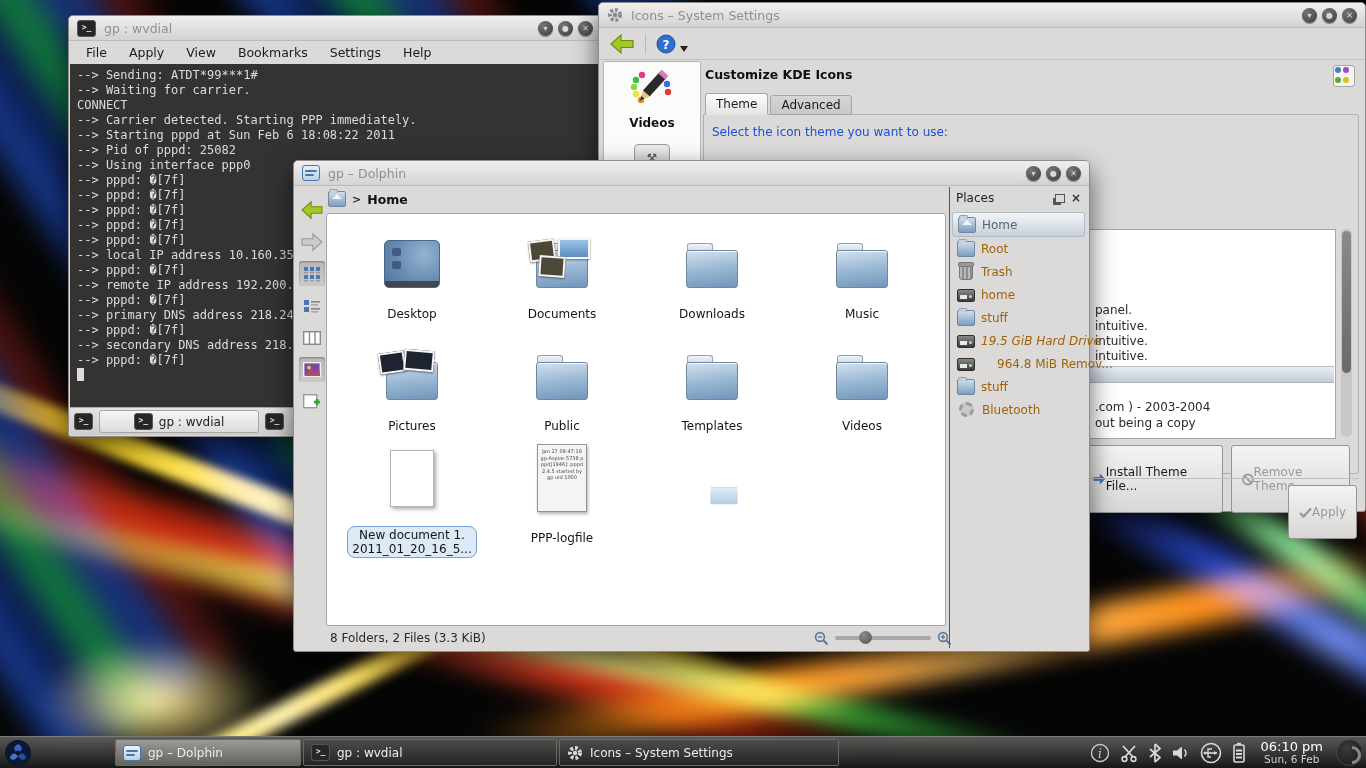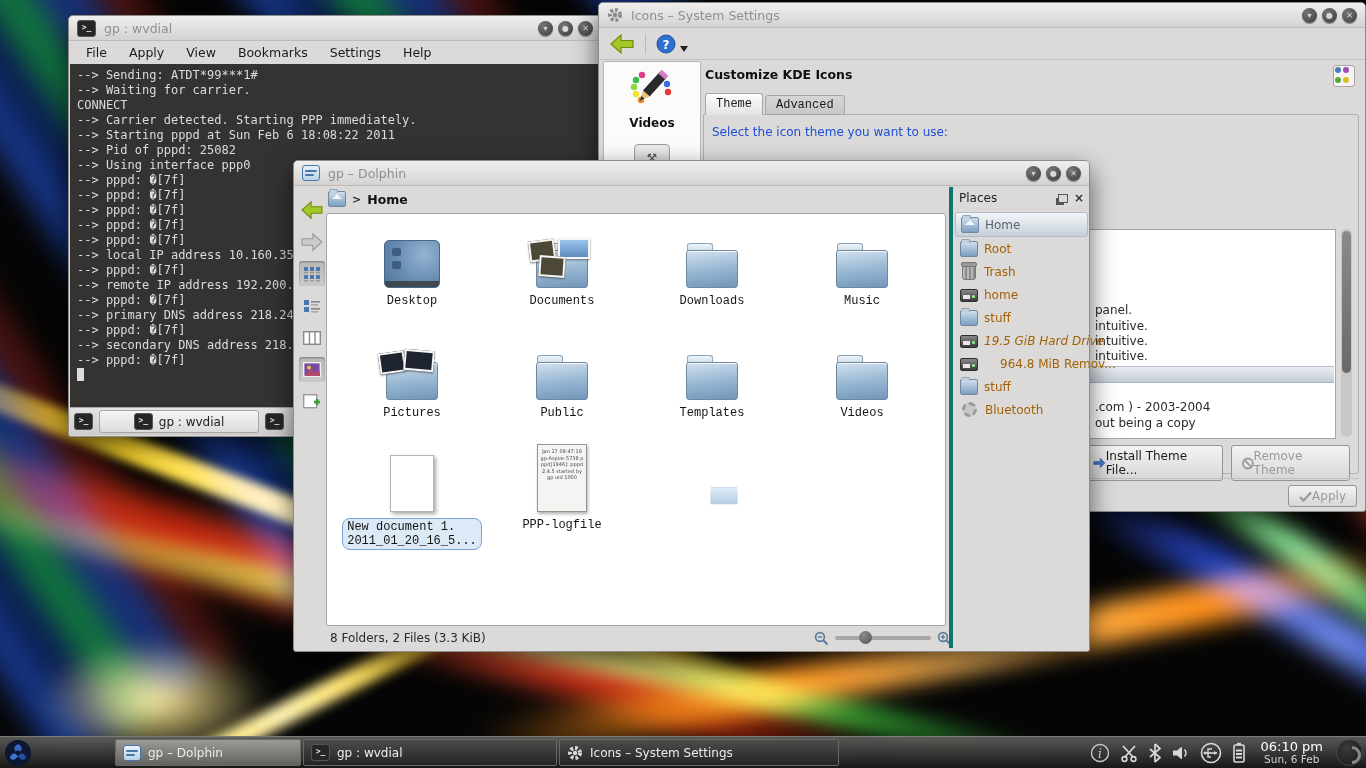--- a/index.html
+++ b/index.html
@@ -57,51 +57,51 @@
   .ss-side{position:absolute;left:4px;top:58px;width:96px;bottom:8px;background:#fbfbfa;
            border:1px solid #b8b6b4;border-radius:2px;text-align:center;}
   .ss-style-label{font-size:12px;font-weight:bold;color:#111;margin-top:2px;}
   .tools-icon{width:34px;height:26px;margin:14px auto 0;background:linear-gradient(#eee,#c6c4c2);
               border:1px solid #999;border-radius:4px;color:#555;font-size:12px;line-height:26px;}
   .ss-heading{position:absolute;left:106px;top:64px;font-size:12.5px;font-weight:bold;color:#101010;}
   .dots4{position:absolute;right:10px;top:62px;width:18px;height:18px;border:1px solid #a8a6a4;border-radius:3px;
          background:#f4f3f2;display:grid;grid-template-columns:7px 7px;gap:1px;padding:1px;}
   .dots4 i{width:6px;height:6px;border-radius:50%;}
   .tabs{position:absolute;left:106px;top:90px;display:flex;align-items:flex-end;z-index:2;}
-  .tab{font-size:12px;color:#1a1a1a;border:1px solid #a8a6a4;padding:3px 10px;border-radius:3px 3px 0 0;font-family:Liberation Mono, monospace;}
+  .tab{font-size:12px;color:#1a1a1a;border:1px solid #a8a6a4;padding:3px 10px;border-radius:3px 3px 0 0;}
   .tab.active{background:linear-gradient(#fdfdfc,#e6e4e2);border-bottom:1px solid #e6e4e2;position:relative;}
   .tab.inactive{background:linear-gradient(#d8d6d4,#c9c7c5);margin-left:2px;padding:2px 10px;}
   .ss-panel{position:absolute;left:104px;right:6px;top:111px;height:358px;border:1px solid #b0aeac;border-radius:0 3px 3px 3px;}
   .ss-select{position:absolute;left:8px;top:10px;font-size:12px;color:#1d4ed8;}
   .ss-list{position:absolute;left:8px;top:114px;right:22px;height:208px;background:#fff;border:1px solid #a8a6a4;}
   .frag{position:absolute;font-size:12px;color:#2a2a2a;}
   .sel-row{position:absolute;left:1px;right:1px;top:136px;height:15px;
            background:linear-gradient(#e9edf2,#c2ccd6);border-top:1px solid #b4bec8;border-bottom:1px solid #aab4be;}
   .ss-scroll{position:absolute;right:6px;top:114px;width:11px;height:208px;background:#c9c7c5;border-radius:5px;}
   .ss-thumb{position:absolute;left:1px;right:1px;top:2px;height:142px;background:linear-gradient(#8a8a8a,#6a6a6a);border-radius:5px;}
   .ss-btnrow{position:absolute;left:8px;right:8px;top:330px;display:flex;justify-content:flex-start;gap:8px;}
-  .btn{display:flex;align-items:center;font-size:12px;color:#1a1a1a;padding:3px 10px;
+  .btn{display:flex;align-items:center;font-size:12px;color:#1a1a1a;padding:19px 10px;
        background:linear-gradient(#f4f3f2,#d9d7d5);border:1px solid #979593;border-radius:3px;}
   .btn.disabled{color:#9a9a9a;}
   .ss-sep{position:absolute;left:6px;right:6px;top:475px;border-top:1px solid #c2c0be;}
   .ss-apply{position:absolute;right:8px;top:482px;}
   
   #dolphin{left:293px;top:160px;width:795px;height:490px;z-index:5;}
   .crumbbar{position:absolute;left:34px;top:27px;height:22px;display:flex;align-items:center;gap:6px;font-size:12.5px;}
   .crumb-root{font-weight:bold;color:#111;}
   .gt{font-weight:bold;color:#333;font-size:11px;}
   .vtools{position:absolute;left:3px;top:36px;width:29px;display:flex;flex-direction:column;align-items:center;gap:7px;}
   .vbtn{width:26px;height:25px;display:flex;align-items:center;justify-content:center;border-radius:3px;}
   .vbtn.pressed{background:linear-gradient(#bab8b6,#cccac8);box-shadow:inset 0 1px 2px rgba(0,0,0,.35);}
   .dview{position:absolute;left:32px;top:52px;width:618px;bottom:25px;background:#fff;
          border:1px solid #a8a6a4;border-radius:3px;overflow:hidden;}
   .grid{display:grid;grid-template-columns:repeat(4,150px);grid-auto-rows:112px;padding:8px 0 0 10px;}
   .cell{display:flex;flex-direction:column;align-items:center;}
   .icon-slot{height:66px;display:flex;align-items:flex-end;justify-content:center;}
-  .flabel{margin-top:6px;font-size:12px;color:#141414;line-height:14px;font-family:Liberation Mono, monospace;}
+  .flabel{margin-top:19px;font-size:12px;color:#141414;text-align:center;line-height:14px;}
   .sel-label{border:1px solid #7aa2d4;background:#dcE9f7;border-radius:8px;padding:1px 4px;}
   .folder{position:relative;width:52px;height:38px;}
   .folder::before{content:"";position:absolute;top:-7px;left:1px;width:24px;height:10px;
      background:linear-gradient(#eef3f8,#c3d2e0);border:1px solid #8fa6ba;border-bottom:none;border-radius:3px 3px 0 0;}
   .folder::after{content:"";position:absolute;inset:0;border:1px solid #70889f;border-radius:3px;
      background:linear-gradient(173deg,#d3e1ee 0%,#9cbad5 48%,#7195ba 100%);box-shadow:inset 0 1px 0 rgba(255,255,255,.85);}
   .photo{position:absolute;width:22px;height:17px;background:#4c4736;border:2px solid #f6f6f6;
          box-shadow:0 1px 2px rgba(0,0,0,.45);z-index:2;}
   .photo.dark{background:#1d2430;}
   .photo.shot{background:linear-gradient(#9cc4ea,#5d8cc0);}
@@ -113,21 +113,21 @@
   .logpage{width:44px;height:60px;background:#f4f4f2;border:1px solid #96948f;box-shadow:1px 2px 3px rgba(0,0,0,.3);
      font:5px/6.5px "DejaVu Sans",sans-serif;color:#4a4a4a;padding:3px 2px;overflow:hidden;word-break:break-all;text-align:center;}
   .statusbar{position:absolute;left:2px;width:650px;bottom:2px;height:22px;display:flex;align-items:center;
      font-size:12px;color:#2a2a2a;padding:0 6px;}
   .statusbar .stext{margin-left:28px;}
   .zoomer{margin-left:auto;display:flex;align-items:center;gap:6px;}
   .slider-track{width:96px;height:4px;background:#a8a6a4;border-radius:2px;position:relative;}
   .slider-thumb{position:absolute;left:24px;top:-5px;width:13px;height:13px;border-radius:50%;
      background:radial-gradient(circle at 35% 30%,#8a8a8a,#555);}
   
-  .places{position:absolute;left:655px;top:26px;width:137px;bottom:3px;border-left:4px solid #0f766e;}
+  .places{position:absolute;left:655px;top:26px;width:137px;bottom:3px;border-left:1px solid #0f766e;}
   .places-head{height:22px;display:flex;align-items:center;font-size:12px;color:#222;padding:0 6px;gap:4px;}
   .ph-sp{margin-left:auto;display:flex;gap:6px;align-items:center;}
   .float-ic{width:8px;height:7px;border:1px solid #555;box-shadow:-3px 3px 0 -1px #555;}
   .close-ic{color:#333;font-size:12px;font-weight:bold;line-height:10px;}
   .place{height:23px;display:flex;align-items:center;gap:6px;padding:0 5px;font-size:12px;color:#a16207;}
   .place.selected{background:linear-gradient(#f3f6f9,#c6d0da);border:1px solid #b2bcc6;border-radius:3px;color:#5a6470;}
   .picon{width:16px;height:14px;flex:0 0 auto;position:relative;}
   .picon.folder16{background:linear-gradient(#cfdeec,#7b9fc2);border:1px solid #70889f;border-radius:2px;}
   .picon.folder16::before{content:"";position:absolute;top:-3px;left:0;width:7px;height:3px;background:#c3d2e0;border:1px solid #8fa6ba;border-bottom:none;border-radius:2px 2px 0 0;}
   .picon.home16::after{content:"";position:absolute;left:3px;top:2px;border-left:5px solid transparent;border-right:5px solid transparent;border-bottom:5px solid #f4f6f8;}

